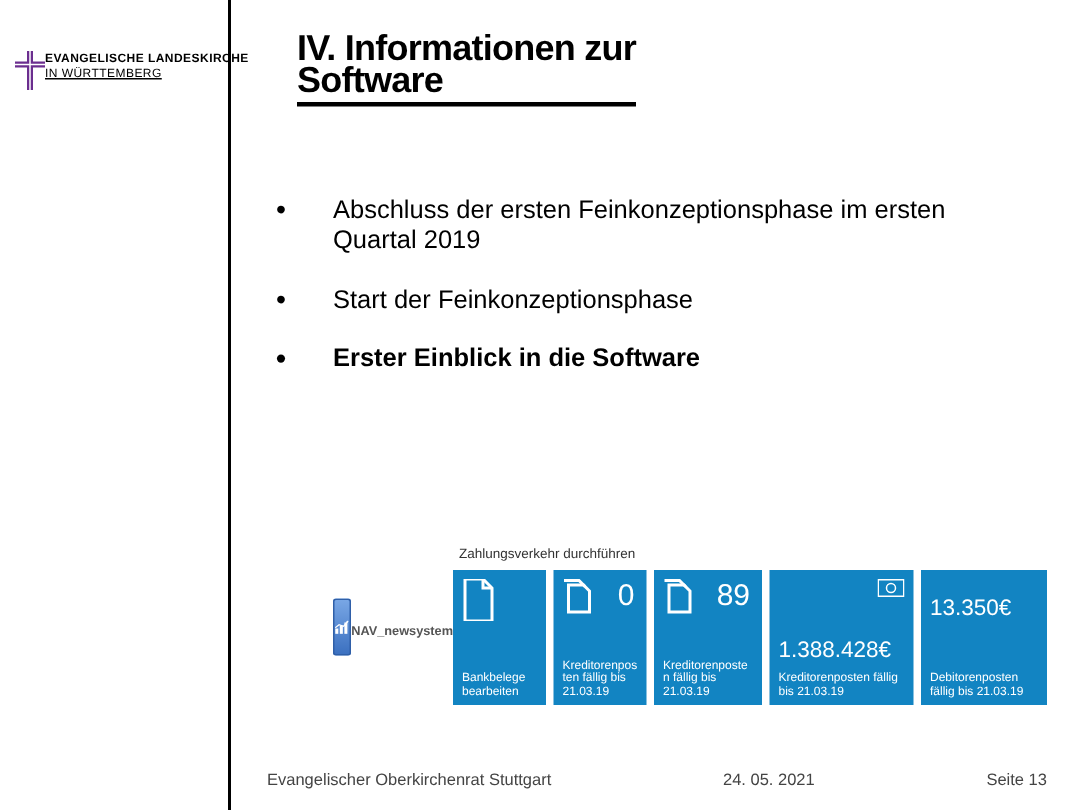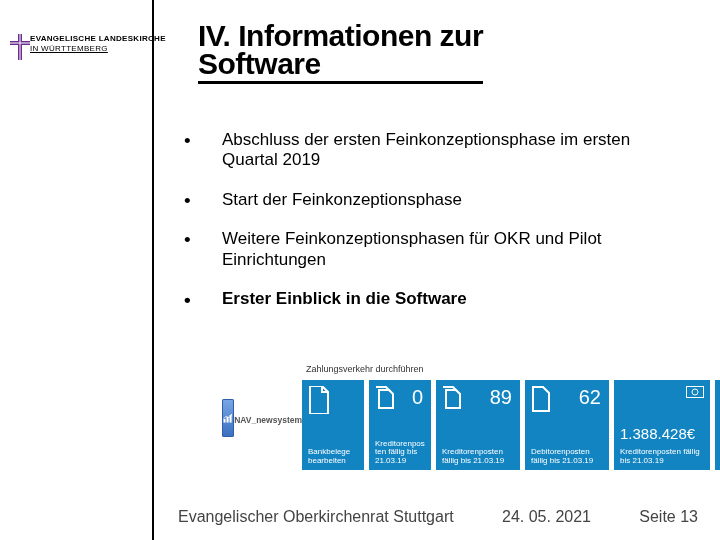--- a/index.html
+++ b/index.html
@@ -34,21 +34,21 @@
     letter-spacing: .3px;
     color: #000;
     font-weight: 700;
   }
   .brand .line2 { font-weight: 400; text-decoration: underline; }
   .cross-icon svg { display:block; }
   .title {
     position: absolute;
     left: 198px;
     top: 20px;
-    font-size: 30px;
+    font-size: 24px;
     font-weight: 800;
     line-height: 1.05;
     letter-spacing: -0.5px;
     border-bottom: 3px solid #000;
     padding-bottom: 2px;
     display: inline-block;
   }
   .title-line2 { display: block; margin-top: -4px; }
   .bullets {
     position: absolute;
@@ -114,21 +114,21 @@
     color: #fff;
     position: relative;
     flex: 0 0 auto;
     padding: 6px 6px 4px 6px;
     display: flex;
     flex-direction: column;
     justify-content: flex-end;
     line-height: 1.1;
   }
   .tile.narrow { width: 62px; }
-  .tile.mid   { width: 84px; }
+  .tile.mid   { width: 72px; }
   .tile.wide  { width: 96px; }
   .tile.extra { width: 84px; }
   .tile .top-icon {
     position: absolute;
     top: 6px; left: 6px;
   }
   .tile .metric {
     position: absolute;
     top: 6px; right: 8px;
     font-size: 20px;
@@ -144,21 +144,21 @@
     word-break: break-word;
   }
   .footer {
     position: absolute;
     left: 178px;
     bottom: 14px;
     width: 520px;
     display: flex;
     justify-content: space-between;
     align-items: baseline;
-    font-size: 16px;
+    font-size: 11px;
     color: #444;
   }
   .footer .pg { white-space: nowrap; }
 </style>
 </head>
 <body>
 
 <div class="left-rule"></div>
 
 <div class="brand">
@@ -180,21 +180,20 @@
 </div>
 
 <h1 class="title">
   <span>IV. Informationen zur</span>
   <span class="title-line2">Software</span>
 </h1>
 
 <ul class="bullets">
   <li><span>Abschluss der ersten Feinkonzeptionsphase im ersten Quartal 2019</span></li>
   <li><span>Start der Feinkonzeptionsphase</span></li>
-  <li><span>Weitere Feinkonzeptionsphasen für OKR und Pilot Einrichtungen</span></li>
   <li class="bold"><span>Erster Einblick in die Software</span></li>
 </ul>
 
 <div class="screenshot">
   <div class="nav-side">
     <div class="nav-logo">
       <svg viewBox="0 0 48 48">
         <rect x="6" y="28" width="8" height="14" fill="#fff"></rect>
         <rect x="18" y="20" width="8" height="22" fill="#fff"></rect>
         <rect x="30" y="12" width="8" height="30" fill="#fff"></rect>
@@ -233,29 +232,20 @@
         <span class="top-icon">
           <svg width="22" height="26" viewBox="0 0 22 26">
               <path d="M4 4h10l4 4v14H4z" fill="none" stroke="#fff" stroke-width="2"></path>
               <path d="M1 1h10l4 4" fill="none" stroke="#fff" stroke-width="2"></path>
             </svg>
         </span>
         <span class="metric">89</span>
         <div class="label">Kreditorenposten fällig bis 21.03.19</div>
       </div>
 
-      <div class="tile mid">
-        <span class="top-icon">
-          <svg width="20" height="26" viewBox="0 0 20 26">
-              <path d="M2 1h10l6 6v18H2z" fill="none" stroke="#fff" stroke-width="2"></path>
-            </svg>
-        </span>
-        <span class="metric">62</span>
-        <div class="label">Debitorenposten fällig bis 21.03.19</div>
-      </div>
 
       <div class="tile wide">
         <span class="corner-ico">
           <svg width="18" height="12" viewBox="0 0 18 12">
               <rect x="0.5" y="0.5" width="17" height="11" fill="none" stroke="#fff"></rect>
               <circle cx="9" cy="6" r="3" fill="none" stroke="#fff"></circle>
             </svg>
         </span>
         <span class="metric small" style="right:auto; left:6px; top:18px;margin-top:28px;">1.388.428€</span>
         <div class="label">Kreditorenposten fällig bis 21.03.19</div>

